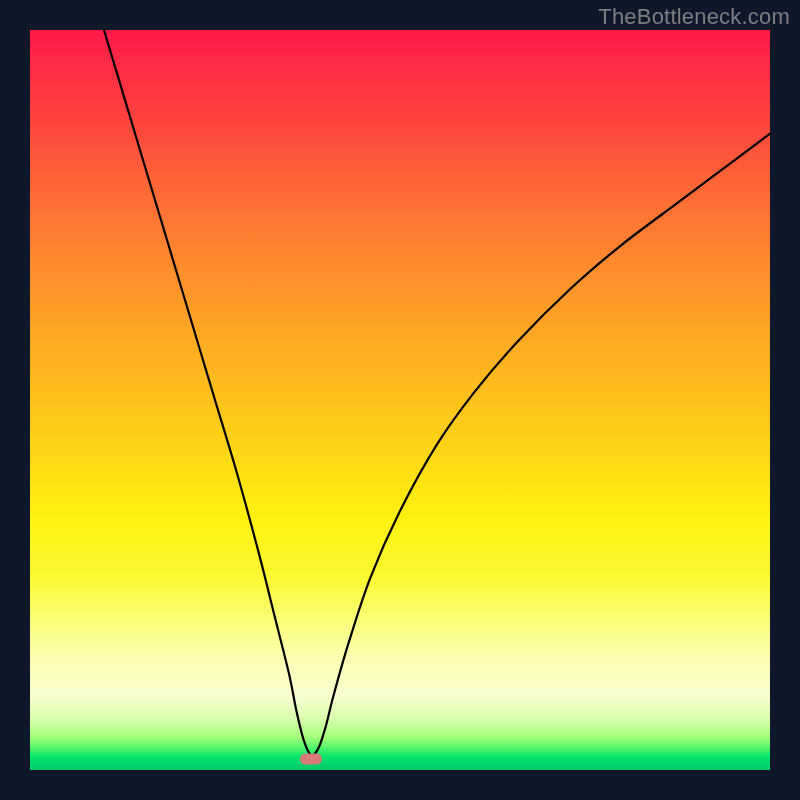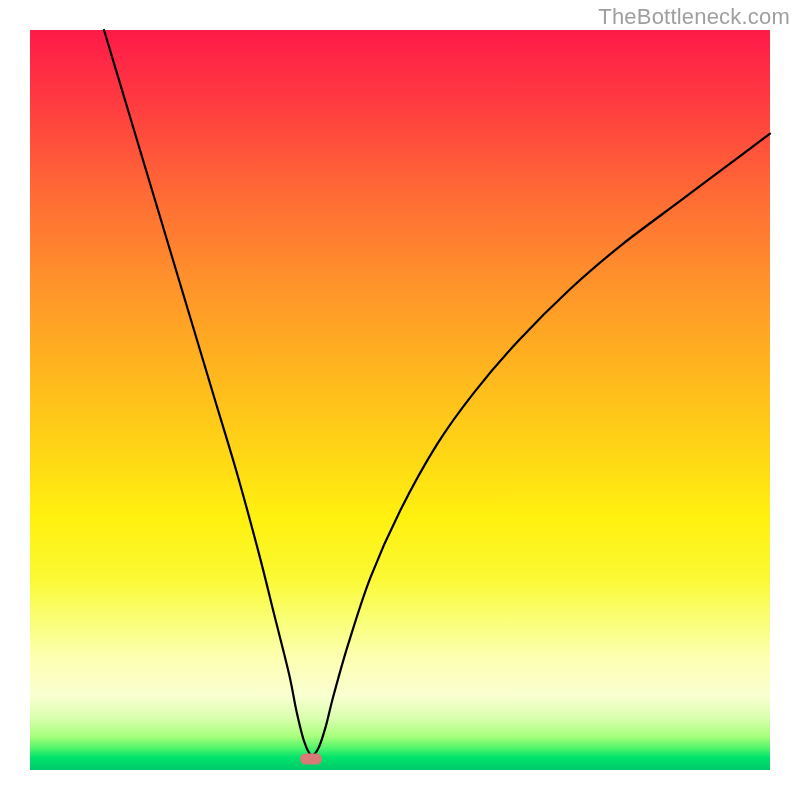--- a/index.html
+++ b/index.html
@@ -7,21 +7,21 @@
     padding: 0;
     width: 800px;
     height: 800px;
     background: #000;
     overflow: hidden;
     font-family: Arial, Helvetica, sans-serif;
   }
   .frame {
     position: absolute;
     inset: 0;
-    background: #ffffff;
+    background: #0f172a;
   }
   .plot {
     position: absolute;
     left: 30px;
     top: 30px;
     width: 740px;
     height: 740px;
     
     background: linear-gradient(
       to bottom,

